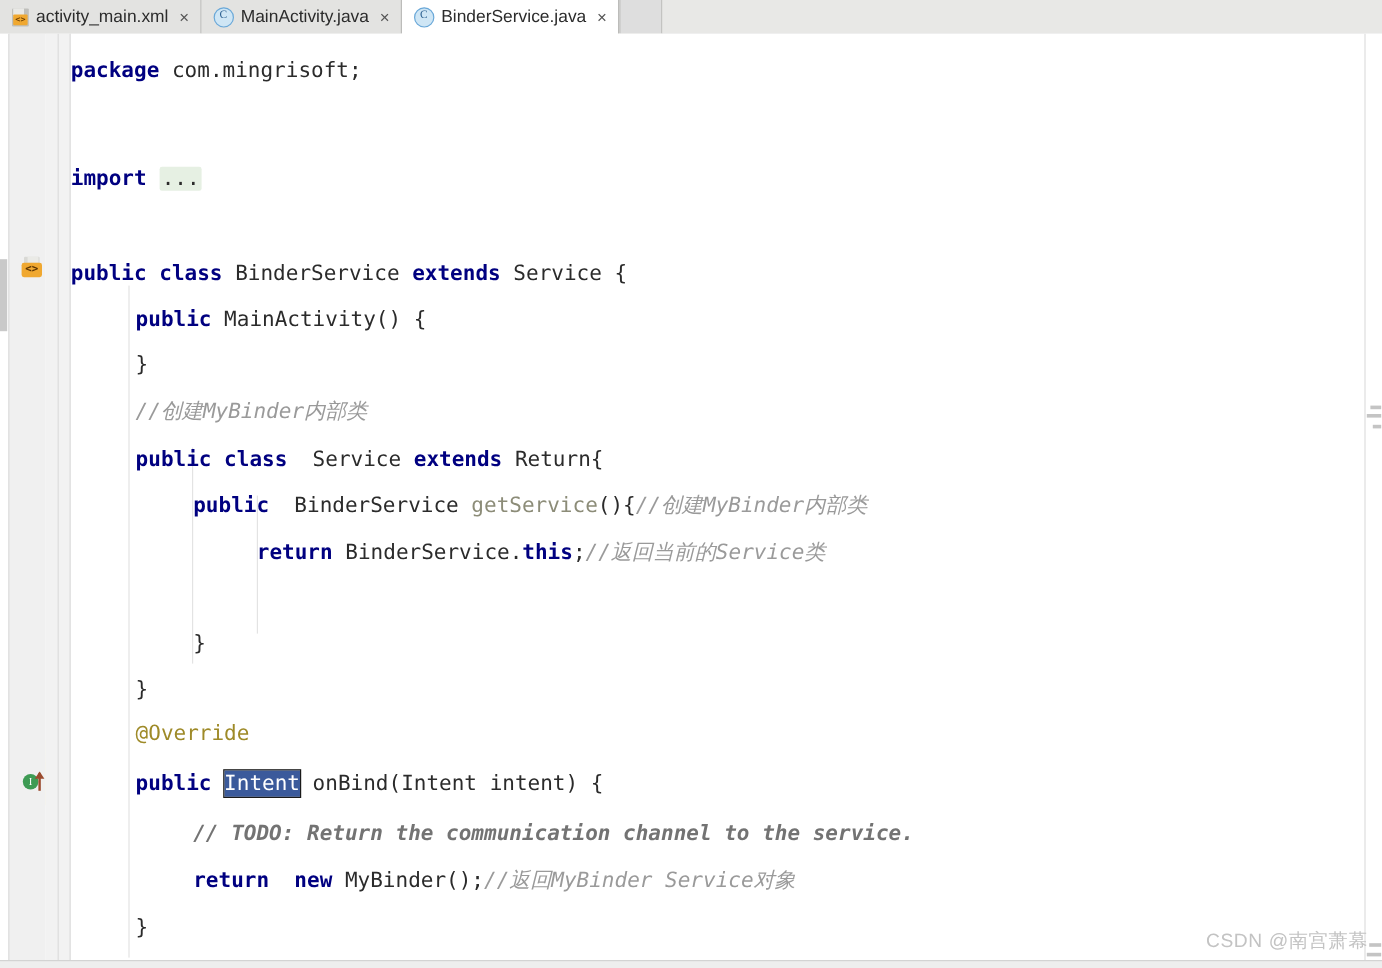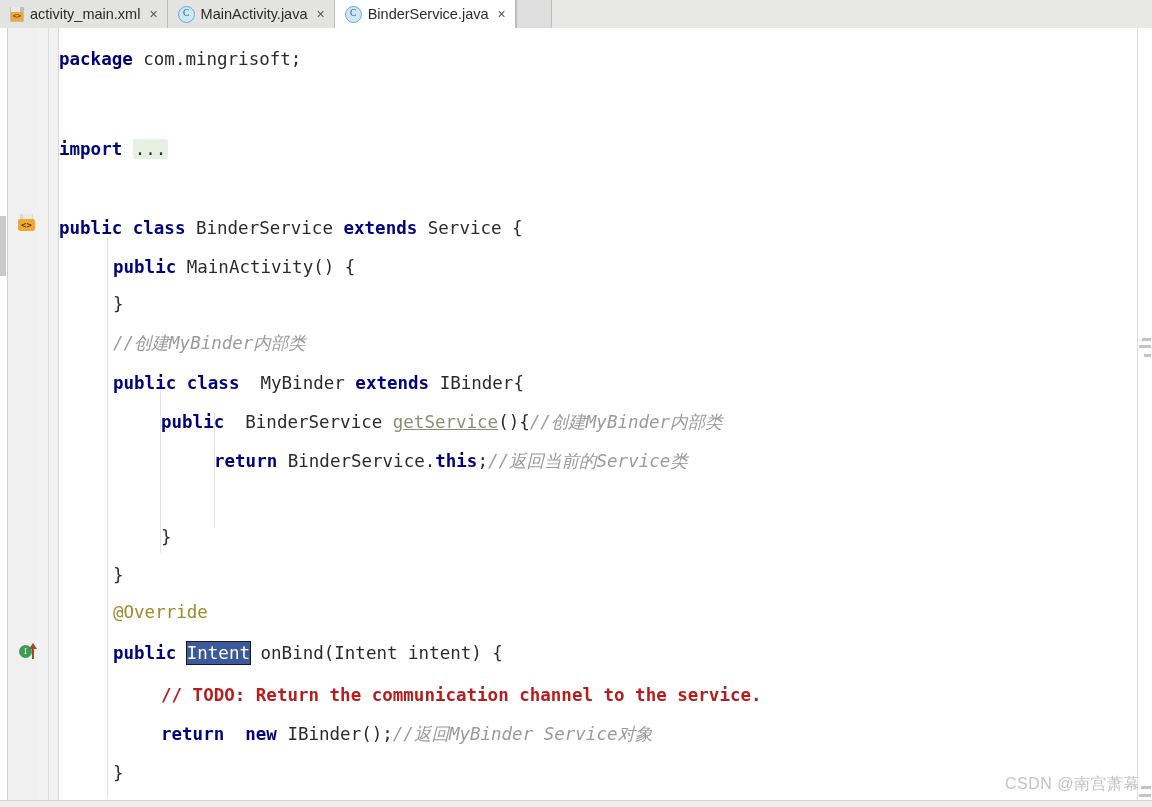--- a/index.html
+++ b/index.html
@@ -107,23 +107,23 @@
     font-family:"DejaVu Sans Mono", monospace;
     font-size:17.5px;
   }
   .line{
     position:absolute;left:0;width:1093px;height:38px;line-height:38px;
     white-space:pre;
   }
   .kw{color:#000080;font-weight:bold;}
   .pl{color:#2b2b2b;}
   .cm{color:#9a9a9a;font-style:italic;}
-  .cmtodo{color:#b91c1c;font-weight:bold;}
+  .cmtodo{color:#737373;font-style:italic;font-weight:bold;}
   .anno{color:#9e8a28;}
-  .meth{color:#8c8c78;text-decoration:underline;}
+  .meth{color:#8c8c78;}
   .sel{background:#3b5a9b;color:#ffffff;outline:1px solid #1a1a1a;padding:1px 0;}
   .fold{
     background:#e6f0e3;border-radius:2px;padding:0 2px;color:#2b2b2b;
   }
 
   .caretline{
     position:absolute;left:0;width:1152px;height:38px;
     background:#fdf6e3;
   }
   .caretline-soft{
@@ -311,37 +311,37 @@
         <div class="line" style="top:102px;left:0;"><span class="kw">import</span><span class="pl"> </span><span class="fold">...</span></div>
 
         <div class="line" style="top:181px;left:0;"><span class="kw">public class</span><span class="pl"> BinderService </span><span class="kw">extends</span><span class="pl"> Service {</span></div>
 
         <div class="line" style="top:220px;left:54px;"><span class="kw">public</span><span class="pl"> MainActivity() {</span></div>
 
         <div class="line" style="top:257px;left:54px;"><span class="pl">}</span></div>
 
         <div class="line" style="top:296px;left:54px;"><span class="cm">//创建MyBinder内部类</span></div>
 
-        <div class="line" style="top:336px;left:54px;"><span class="kw">public class</span><span class="pl">  MyBinder </span><span class="kw">extends</span><span class="pl"> IBinder{</span></div>
+        <div class="line" style="top:336px;left:54px;"><span class="kw">public class</span><span class="pl">  Service </span><span class="kw">extends</span><span class="pl"> Return{</span></div>
 
         <div class="line" style="top:375px;left:102px;"><span class="kw">public</span><span class="pl">  BinderService </span><span class="meth">getService</span><span class="pl">(){</span><span class="cm">//创建MyBinder内部类</span></div>
 
         <div class="line" style="top:414px;left:155px;"><span class="kw">return</span><span class="pl"> BinderService.</span><span class="kw">this</span><span class="pl">;</span><span class="cm">//返回当前的Service类</span></div>
 
         <div class="line" style="top:490px;left:102px;"><span class="pl">}</span></div>
 
         <div class="line" style="top:528px;left:54px;"><span class="pl">}</span></div>
 
         <div class="line" style="top:565px;left:54px;"><span class="anno">@Override</span></div>
 
         <div class="line" style="top:606px;left:54px;"><span class="kw">public </span><span class="sel">Intent</span><span class="pl"> onBind(Intent intent) {</span></div>
 
         <div class="line" style="top:648px;left:102px;"><span class="cmtodo">// TODO: Return the communication channel to the service.</span></div>
 
-        <div class="line" style="top:687px;left:102px;"><span class="kw">return</span><span class="pl">  </span><span class="kw">new</span><span class="pl"> IBinder();</span><span class="cm">//返回MyBinder Service对象</span></div>
+        <div class="line" style="top:687px;left:102px;"><span class="kw">return</span><span class="pl">  </span><span class="kw">new</span><span class="pl"> MyBinder();</span><span class="cm">//返回MyBinder Service对象</span></div>
 
         <div class="line" style="top:726px;left:54px;"><span class="pl">}</span></div>
 
         <div class="line" style="top:764px;left:0;"><span class="pl">}</span></div>
 
       </div>
     </div>
 
     <div class="scrollgutter">
       <div class="marker" style="top:310px;width:9px;"></div>

